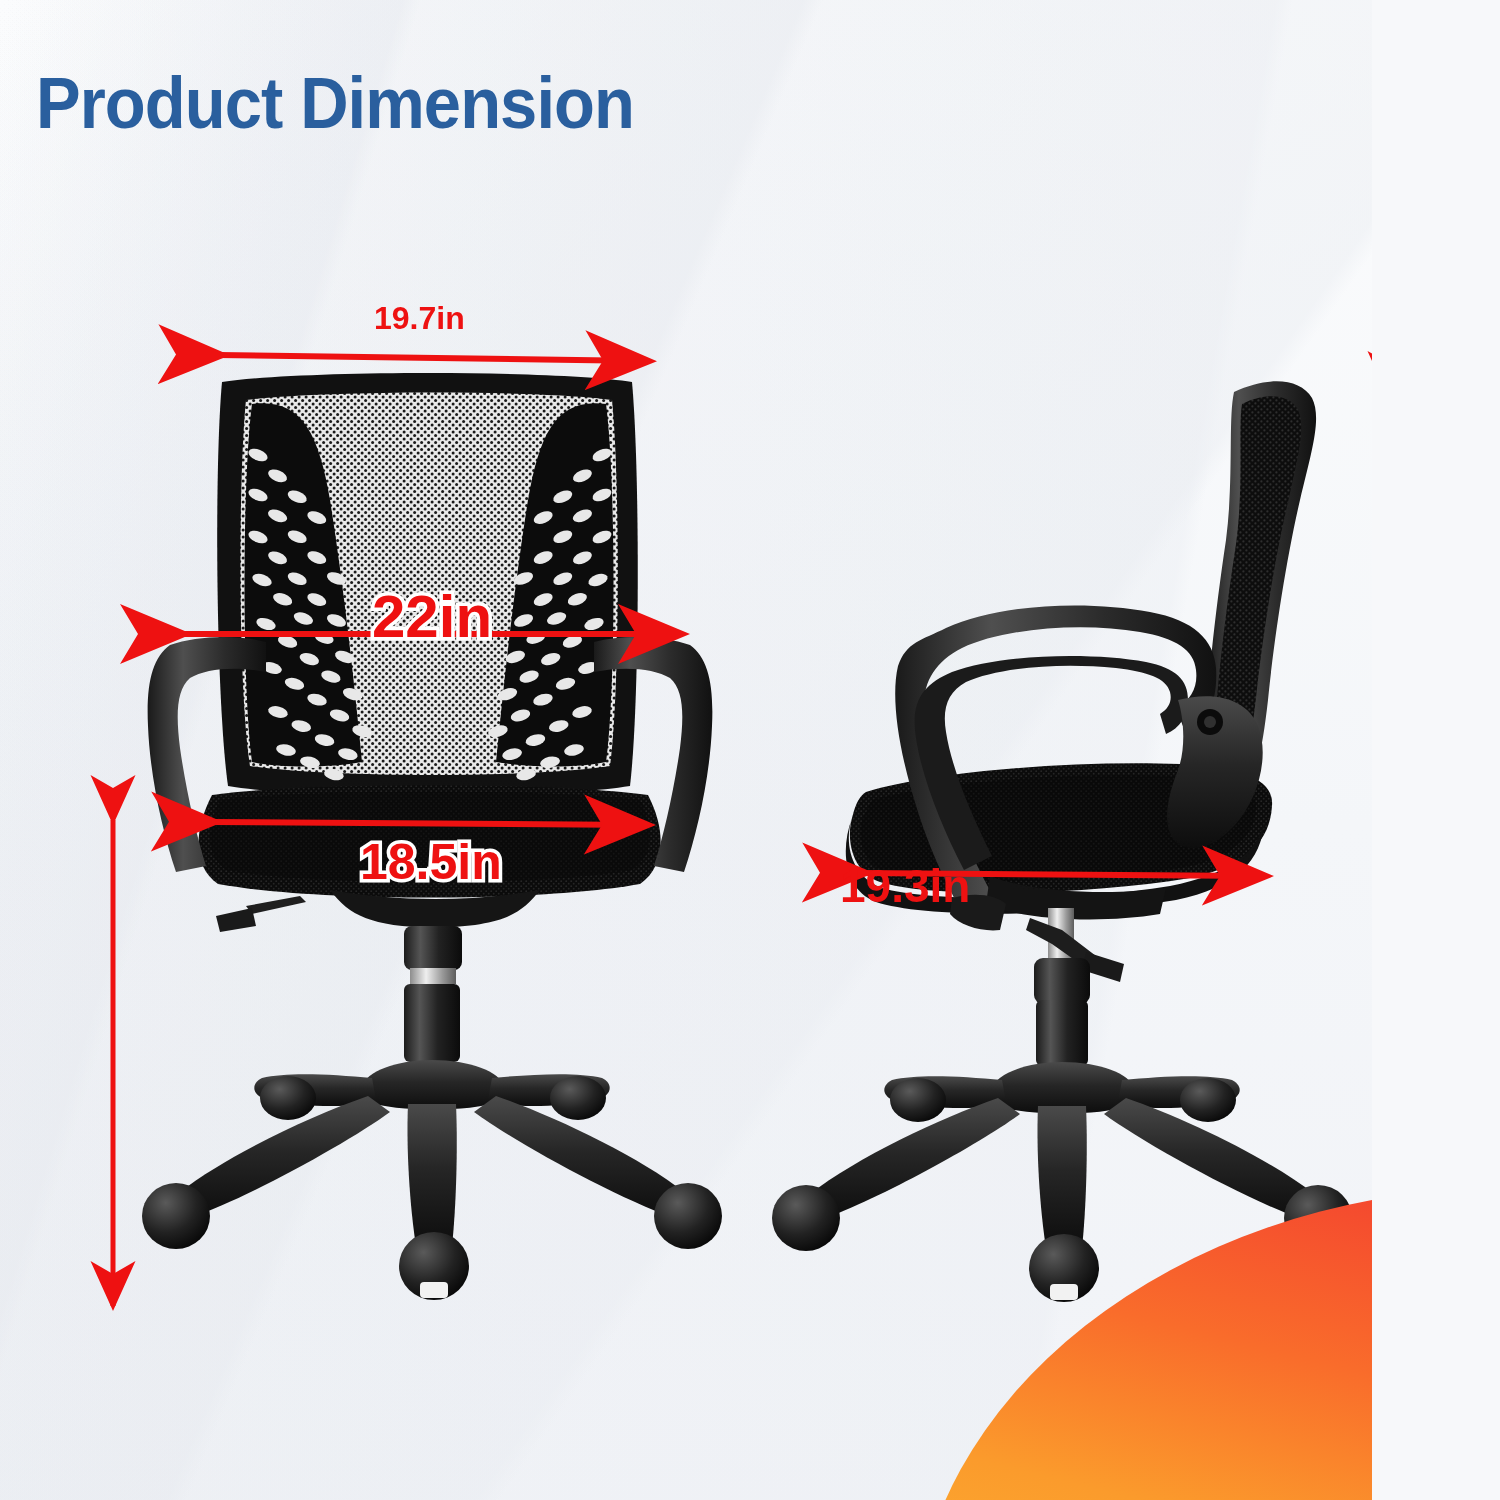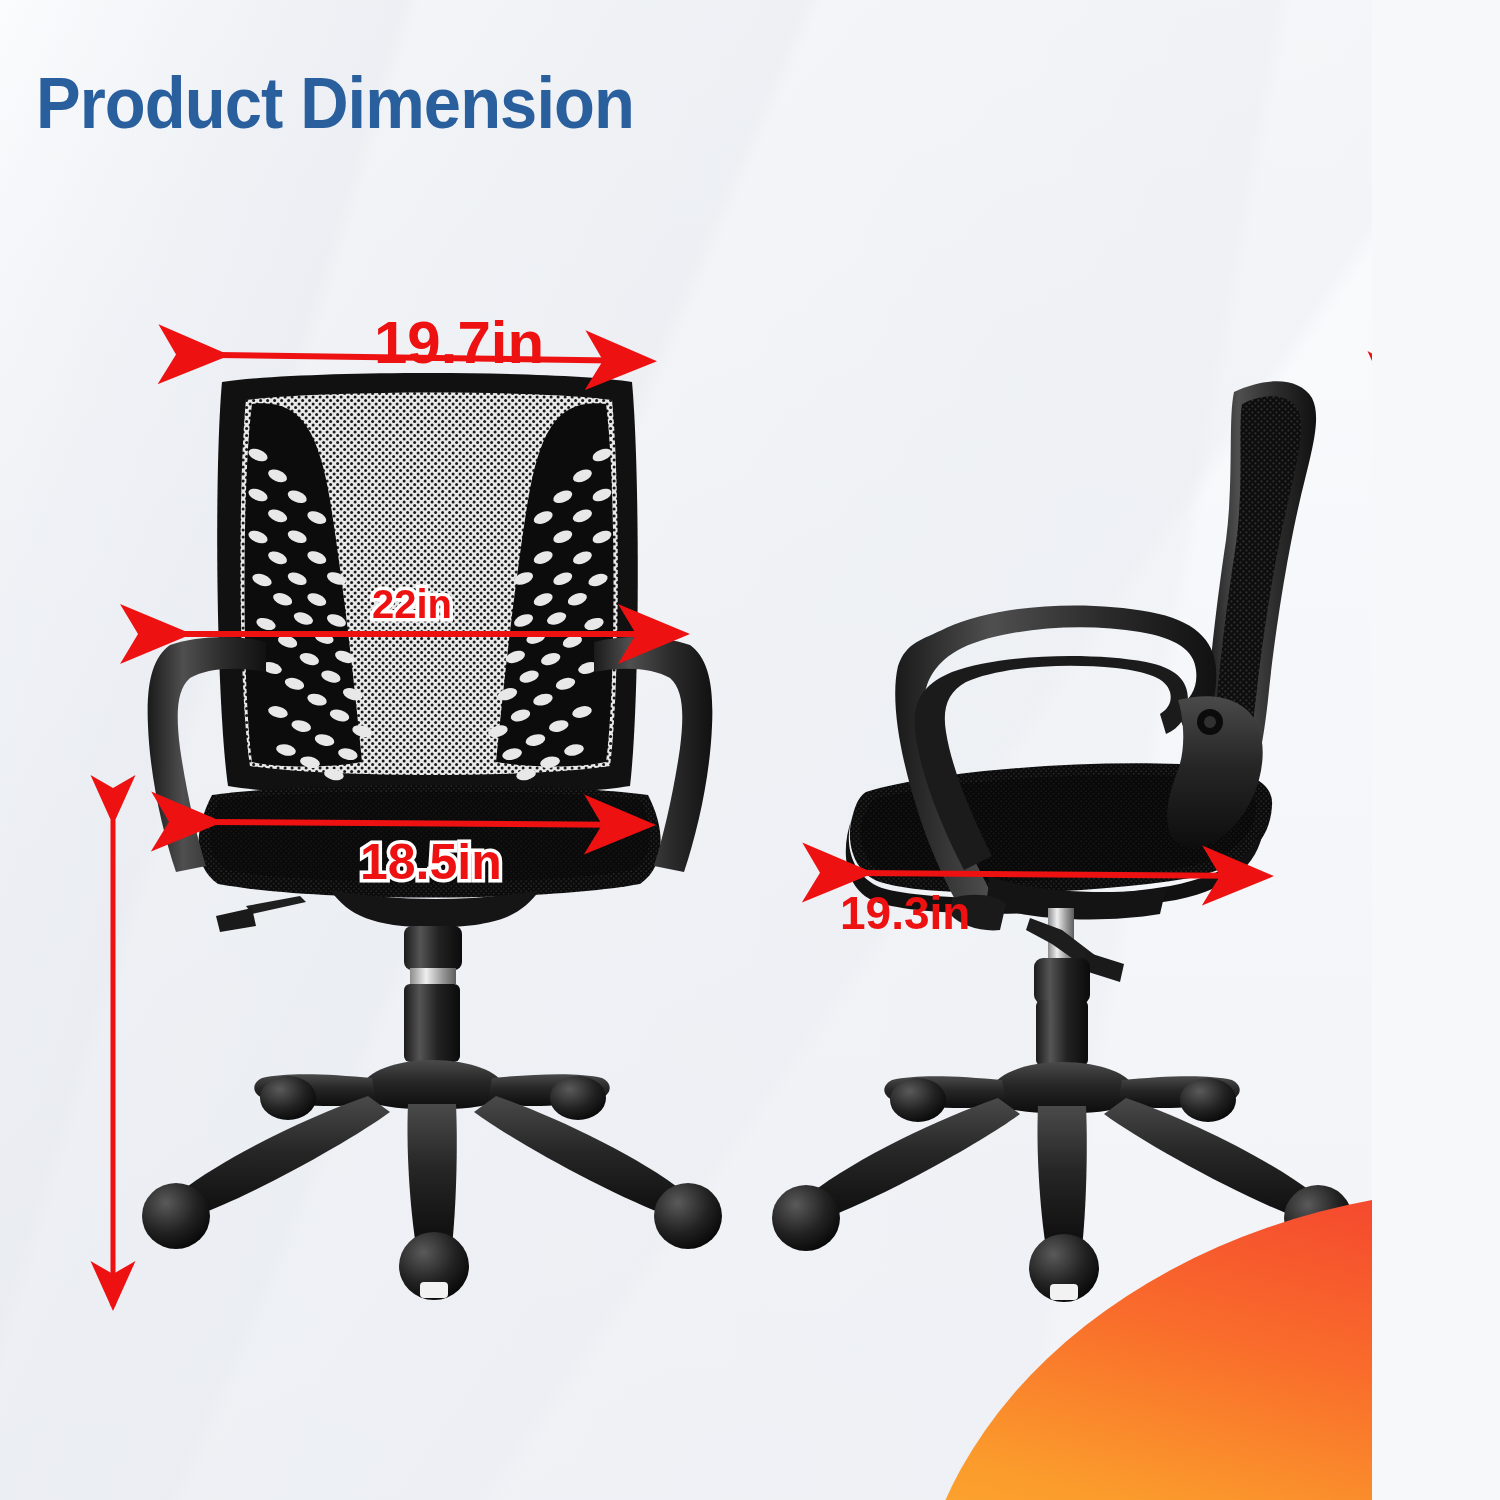--- a/index.html
+++ b/index.html
@@ -357,25 +357,25 @@
 
     <line x1="211" y1="822" x2="644" y2="825" stroke="#ee1111" stroke-width="6" marker-start="url(#ah)" marker-end="url(#ah)"></line>
 
     <line x1="113" y1="820" x2="113" y2="1306" stroke="#ee1111" stroke-width="5" marker-start="url(#ahs)" marker-end="url(#ahs)"></line>
 
     <line x1="862" y1="873" x2="1262" y2="876" stroke="#ee1111" stroke-width="6" marker-start="url(#ah)" marker-end="url(#ah)"></line>
 
     <line x1="1390" y1="396" x2="1390" y2="1302" stroke="#ee1111" stroke-width="5" marker-start="url(#ahs)" marker-end="url(#ahs)"></line>
   </svg>
 
-  <div class="dimtxt" style="left: 374px; top: 308px; font-size: 60px; color: rgb(238, 17, 17);">19.7in</div>
-
-  <div class="dimtxt outlined" style="left: 372px; top: 582px; font-size: 40px; color: rgb(238, 17, 17);">22in</div>
+  <div class="dimtxt" style="left: 374px; top: 300px; font-size: 32px; color: rgb(238, 17, 17);">19.7in</div>
+
+  <div class="dimtxt outlined" style="left: 372px; top: 582px; font-size: 60px; color: rgb(238, 17, 17);">22in</div>
 
   <div class="dimtxt outlined" style="left: 360px; top: 833px; font-size: 50px; color: rgb(238, 17, 17);">18.5in</div>
 
 
-  <div class="dimtxt" style="left: 840px; top: 886px; font-size: 46px; color: rgb(238, 17, 17);">19.3in</div>
+  <div class="dimtxt" style="left: 840px; top: 859px; font-size: 46px; color: rgb(238, 17, 17);">19.3in</div>
 
 
   <div class="corner"></div>
 
 </div>
 
 </body></html>

